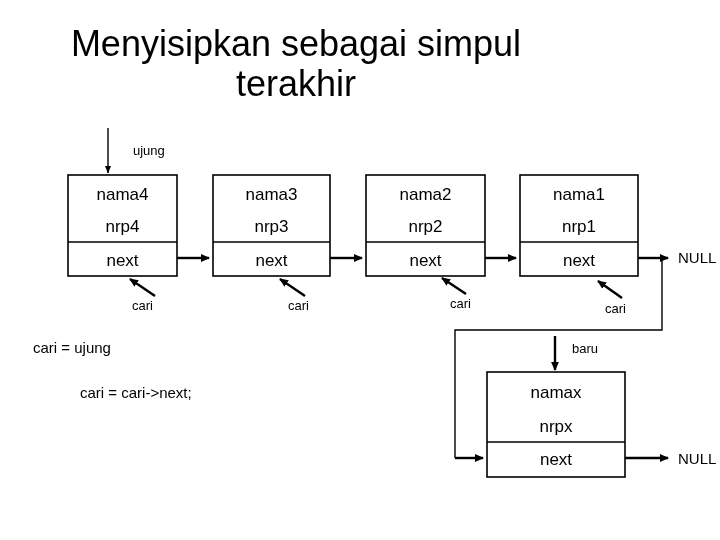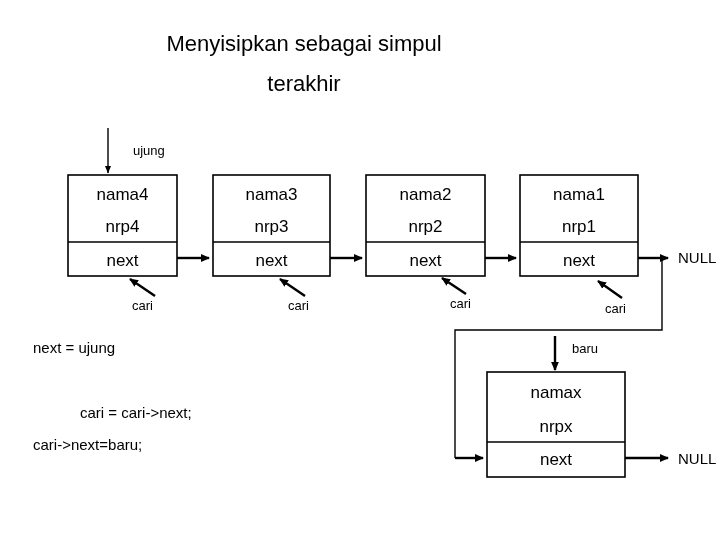--- a/index.html
+++ b/index.html
@@ -15,26 +15,25 @@
     overflow: hidden;
     font-family: "Liberation Sans", sans-serif;
     color: #000000;
   }
   #title {
     position: absolute;
     left: 0;
     top: 24px;
     width: 592px;
     text-align: center;
-    font-size: 22px;
+    font-size: 36px;
     line-height: 40px;
     color: #000000;
     font-family: "Liberation Sans", sans-serif;
     white-space: pre-line;
-    padding-left: 8px;
   }
   #diagram {
     position: absolute;
     left: 0;
     top: 0;
     width: 720px;
     height: 540px;
   }
   .node-text {
     font-family: "Liberation Sans", sans-serif;
@@ -161,17 +160,16 @@
       <line class="divider" x1="487" y1="442" x2="625" y2="442"></line>
       <text class="node-text" x="556" y="398">namax</text>
       <text class="node-text" x="556" y="432">nrpx</text>
       <text class="node-text" x="556" y="465">next</text>
     </g>
 
     <line class="link" x1="625" y1="458" x2="668" y2="458" marker-end="url(#arrowFat)"></line>
     <text class="null-label" x="678" y="464">NULL</text>
   </svg>
 
-  <div class="code-line" style="left:33px; top:339px;">next = ujung</div>
-  <div class="code-line" style="left:80px; top:404px;">cari = cari-&gt;next;</div>
-  <div class="code-line" style="left:33px; top:436px;">cari-&gt;next=baru;</div>
+  <div class="code-line" style="left:33px; top:339px;">cari = ujung</div>
+  <div class="code-line" style="left:80px; top:384px;">cari = cari-&gt;next;</div>
 
 </div>
 
 </body></html>

